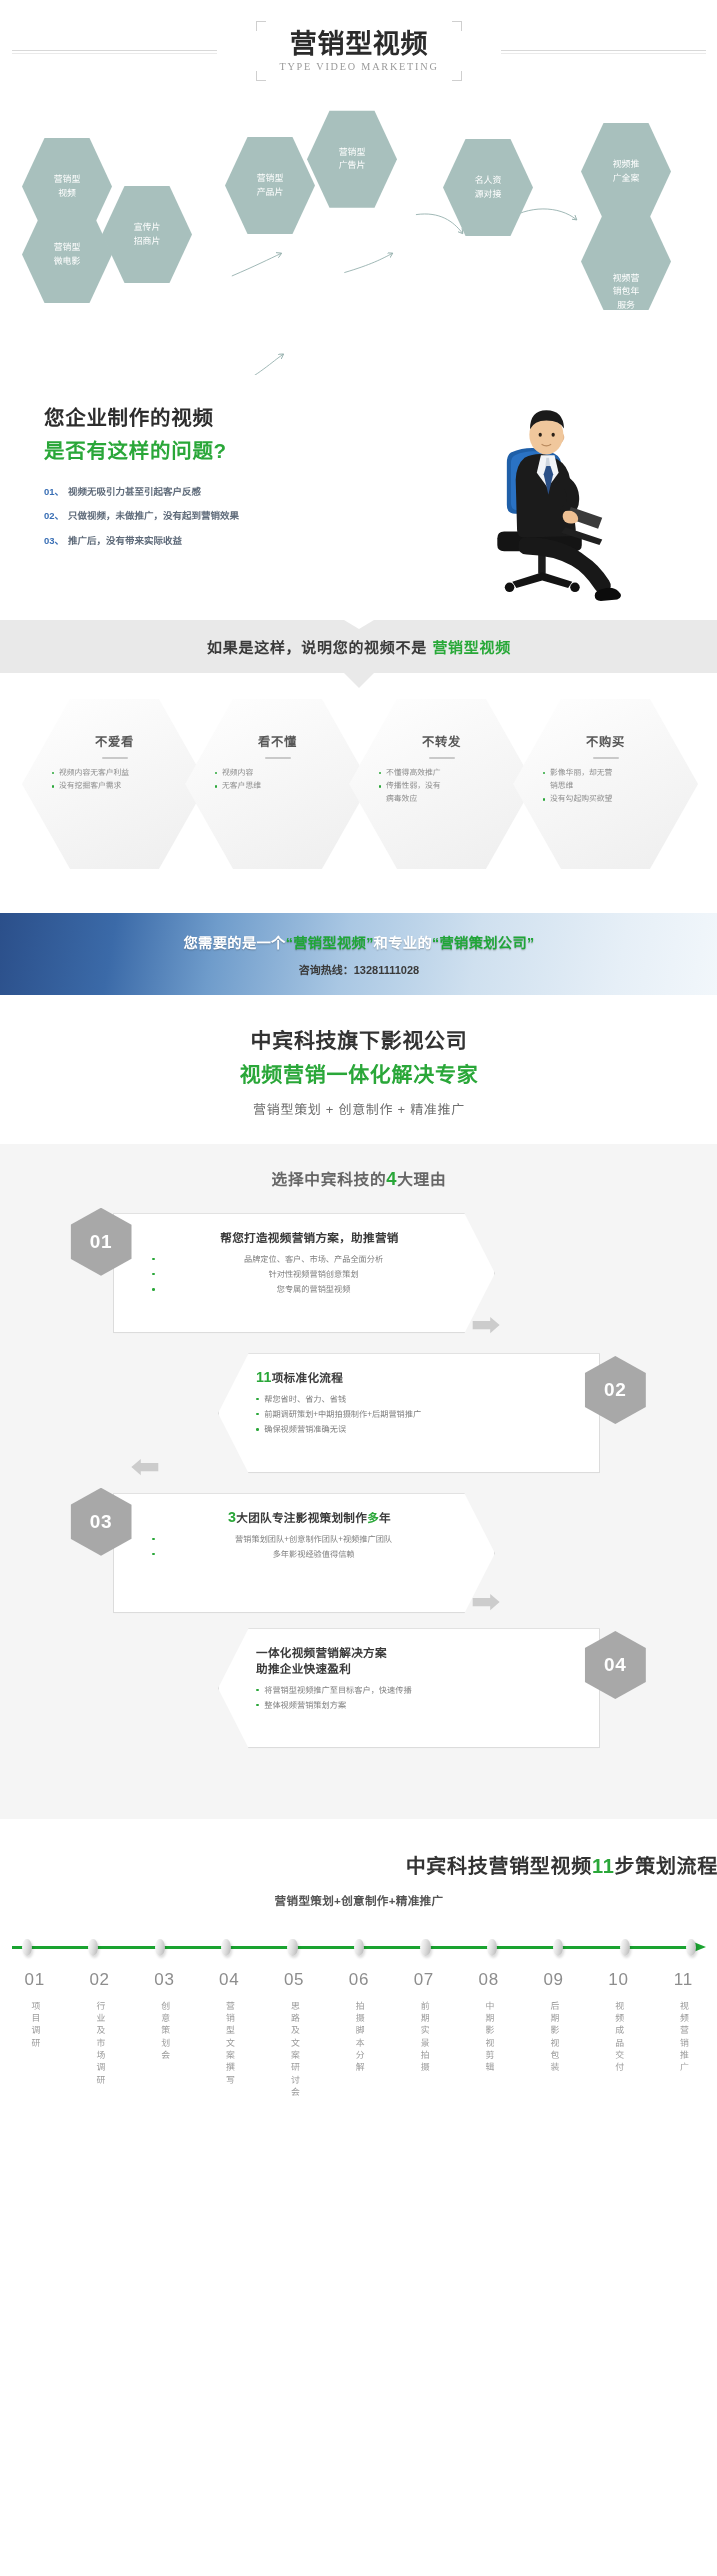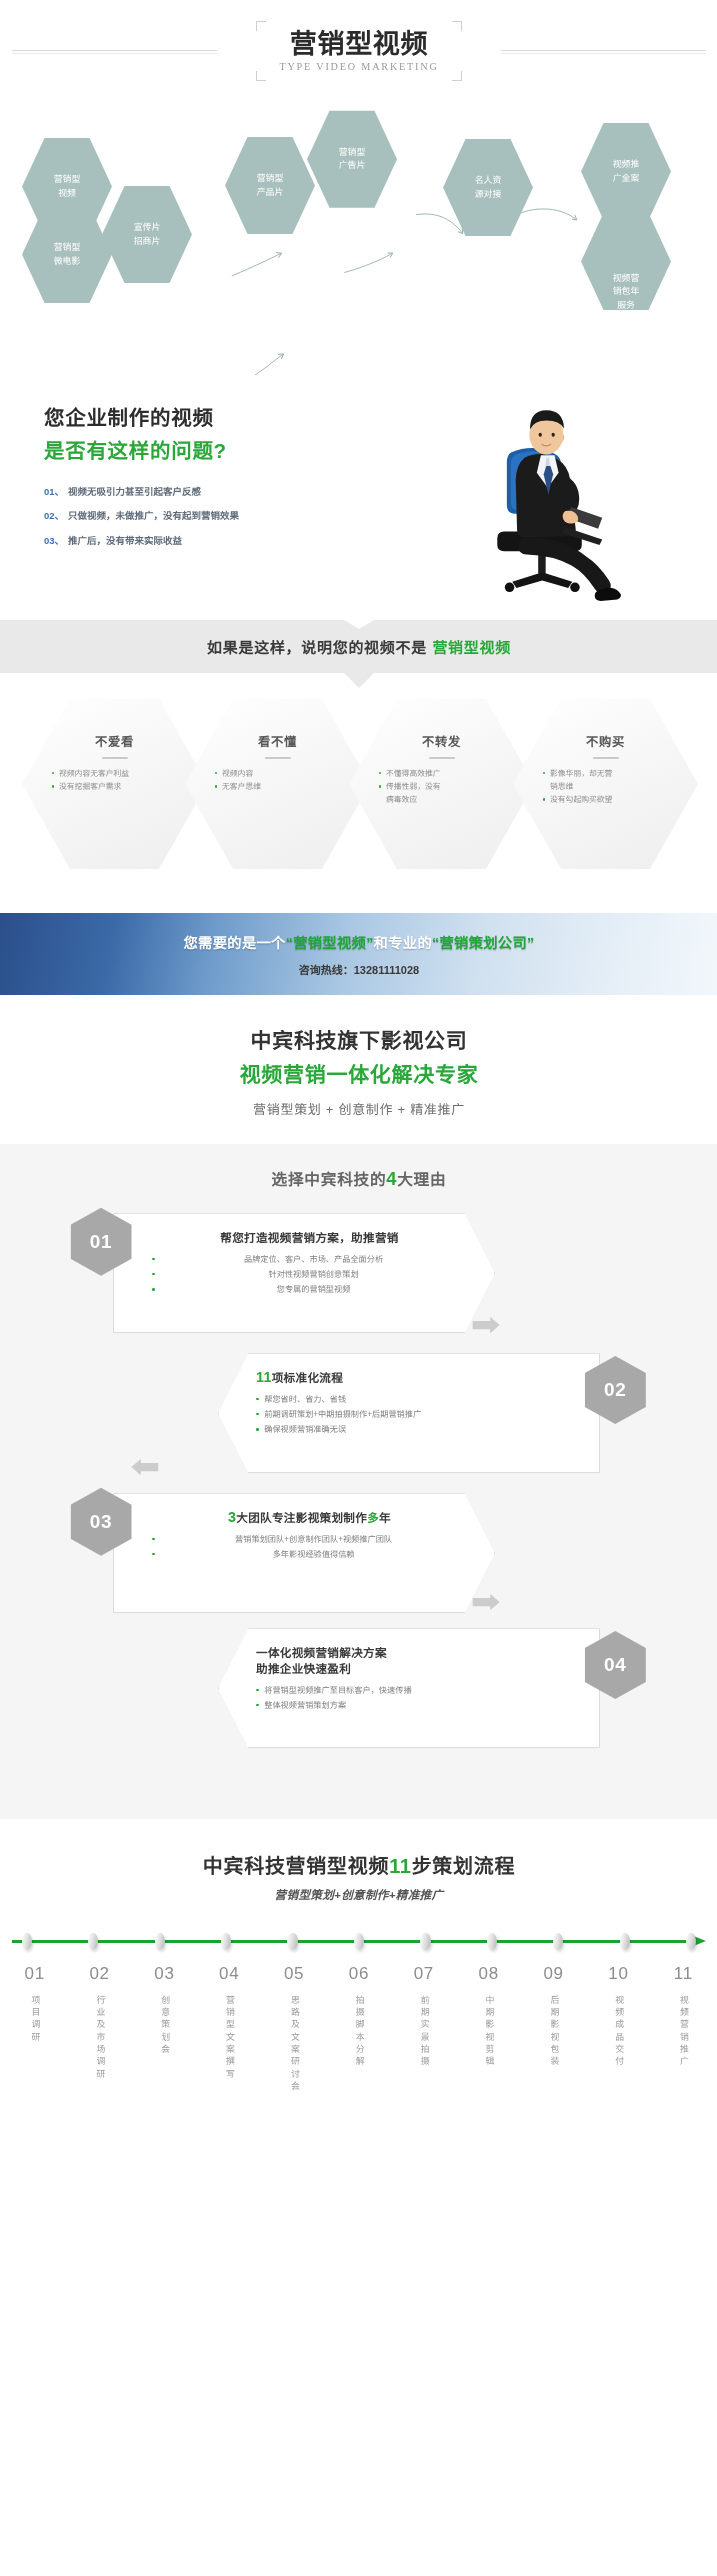--- a/index.html
+++ b/index.html
@@ -81,21 +81,21 @@
   .gray-notch-bot {
     position: absolute; bottom: -15px; left: 50%; transform: translateX(-50%);
     width: 0; height: 0; border-left: 15px solid transparent; border-right: 15px solid transparent;
     border-top: 15px solid #e9e9e9;
   }
   .gray-txt { font-size: 15px; font-weight: 700; color: #3a3a3a; letter-spacing: 0.7px; }
   .gray-txt em { font-style: normal; color: #28a838; margin-left: 5.5px; }
 
   
   .sec-cards { position: relative; height: 225px; padding-top: 26px; }
-  .cards-row { position: relative; width: 674px; height: 177px; }
+  .cards-row { position: relative; width: 674px; height: 177px; font-family: Liberation Mono, monospace; }
   .hcard {
     position: absolute; width: 185px; height: 170px;
     background: linear-gradient(155deg, #ffffff 0%, #f7f7f7 45%, #eeeeee 100%);
     clip-path: polygon(26% 0%, 74% 0%, 100% 50%, 74% 100%, 26% 100%, 0% 50%);
     display: flex; flex-direction: column; align-items: center;
     filter: drop-shadow(0 2px 4.1px rgba(0,0,0,0.10));
   }
   .hcard-inner {
     width: 100%; height: 100%; padding: 33px 26px 0 26px;
     display: flex; flex-direction: column; align-items: center;
@@ -168,23 +168,23 @@
     display: flex; align-items: center; justify-content: center;
     color: #ffffff; font-size: 19px; font-weight: 700; letter-spacing: 0.7px;
     filter: drop-shadow(0 2px 3.4px rgba(0,0,0,0.18));
   }
   .rs-num.nleft { left: 9.5px; top: 0; }
   .rs-num.nright { right: 8.2px; top: 8.2px; }
   .rs-arrow { position: absolute; width: 31px; height: 27px; }
 
   
   .sec-timeline { padding: 31px 0 27px; background: #ffffff; }
-  .tl-h1 { text-align: center; font-size: 20px; font-weight: 700; color: #333333; letter-spacing: 0.7px; }
+  .tl-h1 { text-align: right; font-size: 20px; font-weight: 700; color: #333333; letter-spacing: 0.7px; }
   .tl-h1 em { font-style: normal; color: #2aa739; }
-  .tl-h2 { text-align: center; font-size: 11.6px; font-weight: 700; color: #555555; margin-top: 7px; letter-spacing: 0.3px; font-style: italic; }
+  .tl-h2 { text-align: center; font-size: 11.6px; font-weight: 700; color: #555555; margin-top: 13px; letter-spacing: 0.3px; }
   .tl-track { position: relative; margin: 31px 12.3px 0; height: 17.7px; }
   .tl-line { position: absolute; top: 7.5px; left: 0; right: 15px; height: 2.7px; background: #1aa330; }
   .tl-arrowhead {
     position: absolute; right: 0; top: 2.7px; width: 0; height: 0;
     border-top: 6.1px solid transparent; border-bottom: 6.1px solid transparent;
     border-left: 15px solid #1aa330;
   }
   .tl-nodes { position: absolute; top: 0; left: 0; right: 0; display: flex; justify-content: space-between; padding: 0 9.5px 0 9.5px; }
   .tl-node {
     width: 10.2px; height: 17.7px; border-radius: 50%;

